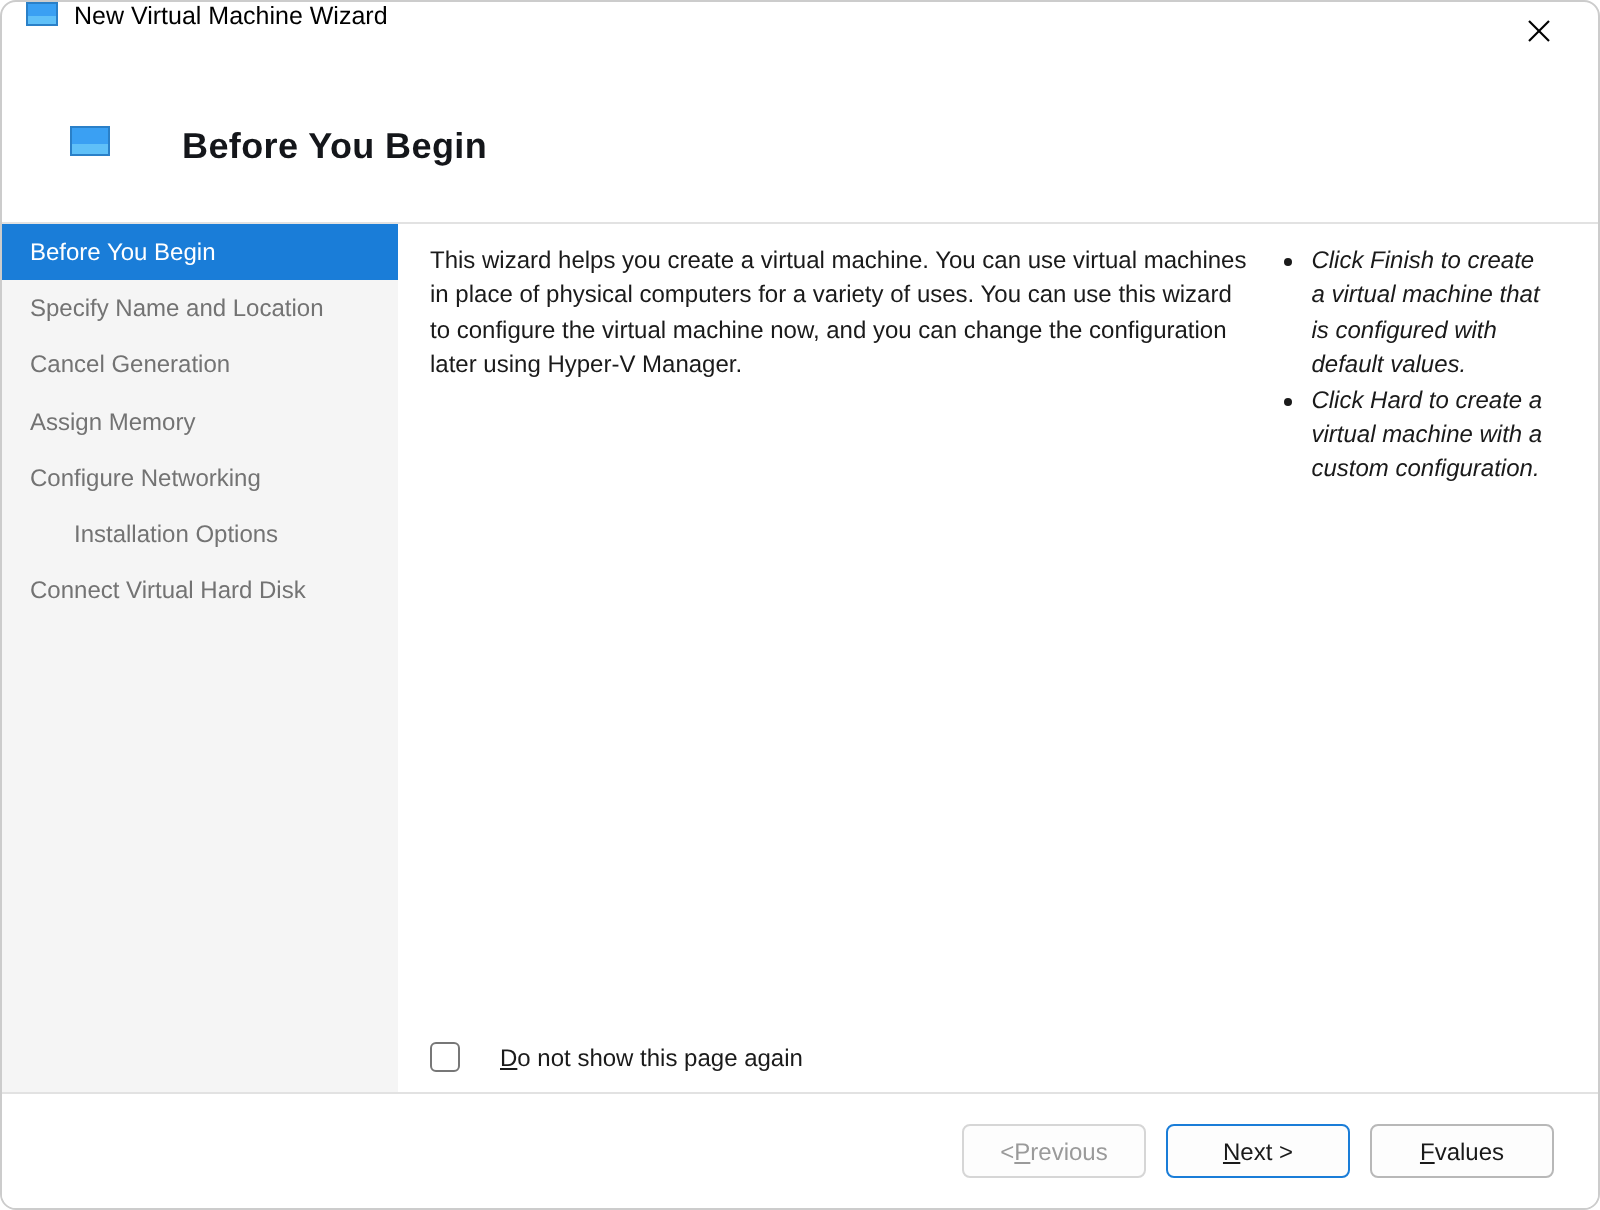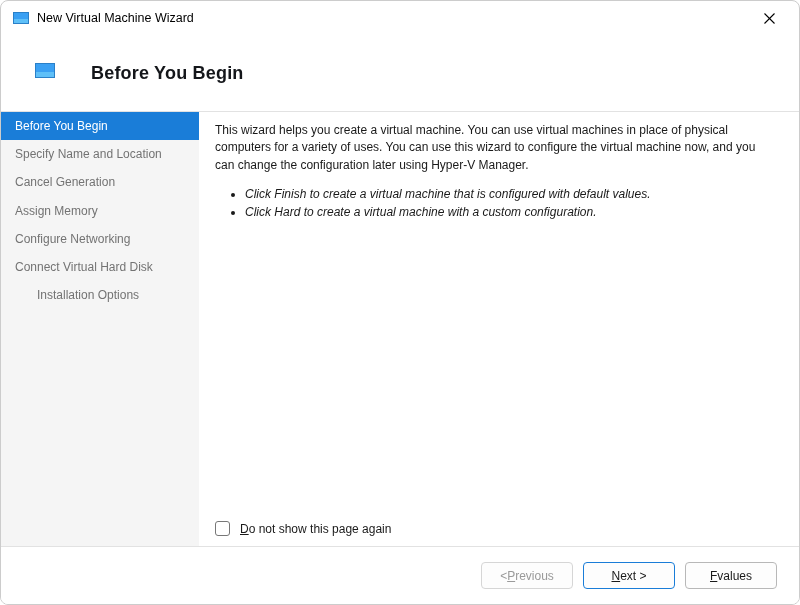--- a/index.html
+++ b/index.html
@@ -11,21 +11,20 @@
       height: 605px;
       overflow: hidden;
       border: 1px solid #ccc;
       border-radius: 8px;
       display: flex;
       flex-direction: column;
     }
     
     .titlebar {
       display: flex;
-      align-items: center;
       height: 34px;
       padding: 0 10px 0 12px;
     }
     .titlebar-icon {
       width: 16px; height: 12px;
       background: linear-gradient(to bottom, #3aa0f3 0 60%, #5fc0f8 60% 100%);
       border: 1px solid #2a80c8;
       margin-right: 8px;
     }
     .titlebar-text { font-size: 12.5px; color: #000; }
@@ -82,35 +81,35 @@
     }
     .nav-item.indent {
       padding-left: 36px;
     }
     .content {
       flex: 1;
       background: #fff;
       padding: 10px 22px 10px 16px;
       border-top: 1px solid #e2e2e2;
       display: flex;
-      flex-direction: column;
+      flex-direction: row;
       font-size: 12px;
       color: #1a1a1a;
       position: relative;
     }
     .content p { line-height: 1.45; margin-bottom: 12px; }
     .content ul { list-style: disc; padding-left: 30px; }
     .content li { line-height: 1.45; font-style: italic; }
     .checkbox-row {
       position: absolute;
       bottom: 10px;
       left: 16px;
       display: flex;
       align-items: center;
-      gap: 10px;
+      gap: 20px;
     }
     .checkbox {
       width: 15px; height: 15px;
       border: 1px solid #777;
       border-radius: 3px;
       background: #fff;
     }
     .checkbox-label .ul { text-decoration: underline; }
     
     .footer {
@@ -167,22 +166,22 @@
   <div class="banner-title">Before You Begin</div>
 </div>
 
 <div class="body">
   <div class="nav" id="nav">
       <div class="nav-item active">Before You Begin</div>
       <div class="nav-item">Specify Name and Location</div>
       <div class="nav-item">Cancel Generation</div>
       <div class="nav-item">Assign Memory</div>
       <div class="nav-item">Configure Networking</div>
+      <div class="nav-item indent">Installation Options</div>
       <div class="nav-item">Connect Virtual Hard Disk</div>
-      <div class="nav-item indent">Installation Options</div>
     </div>
   <div class="content">
     <p>This wizard helps you create a virtual machine. You can use virtual machines in place of physical computers for a variety of uses. You can use this wizard to configure the virtual machine now, and you can change the configuration later using Hyper-V Manager.</p>
     <ul id="bullets">
         <li>Click Finish to create a virtual machine that is configured with default values.</li>
         <li>Click Hard to create a virtual machine with a custom configuration.</li>
       </ul>
     <div class="checkbox-row">
       <div class="checkbox"></div>
       <div class="checkbox-label"><span class="ul">D</span><span>o not show this page again</span></div>

